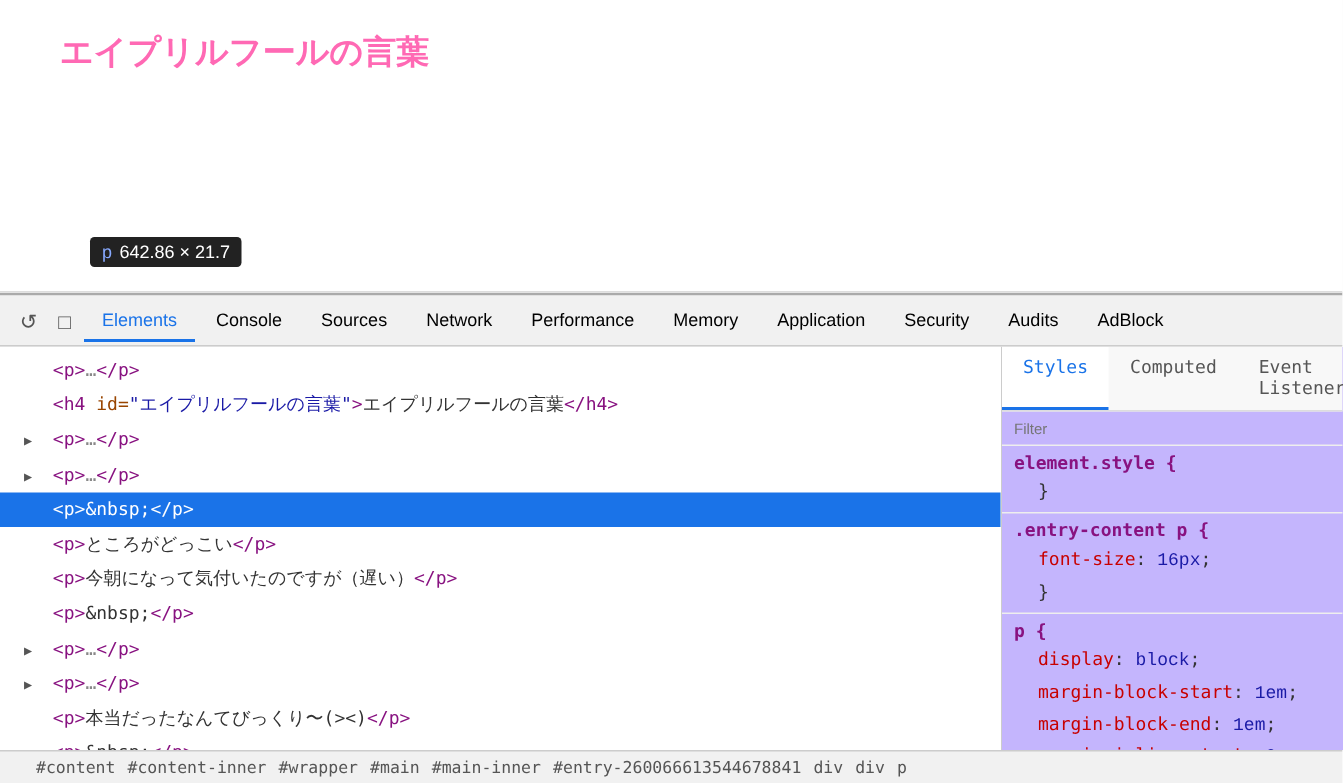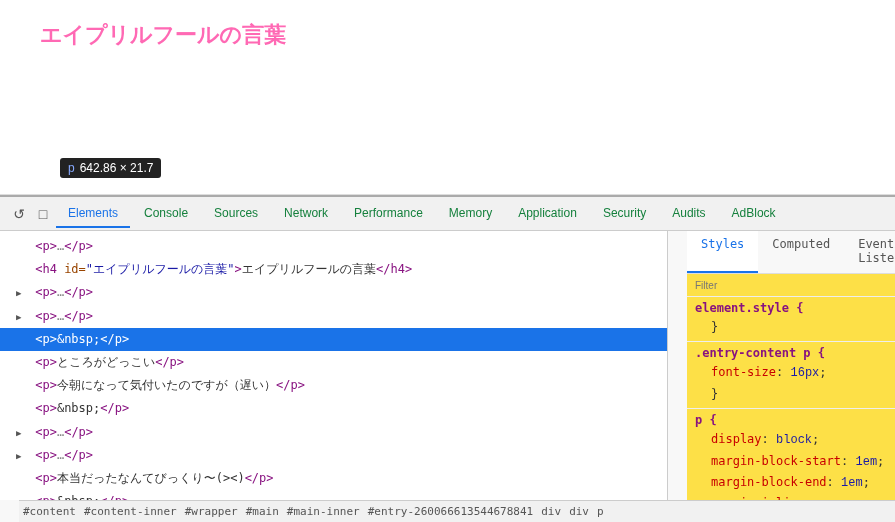--- a/index.html
+++ b/index.html
@@ -77,36 +77,35 @@
       align-items: center;
       justify-content: center;
       cursor: pointer;
       color: #555;
       font-size: 14px;
       border-radius: 3px;
     }
     .devtools-tab {
       padding: 6px 12px;
       cursor: pointer;
-      color: #15803d;
+      color: #000000;
       font-size: 12px;
       border-bottom: 2px solid transparent;
       white-space: nowrap;
     }
     .devtools-tab.active {
       color: #1a73e8;
       border-bottom: 2px solid #1a73e8;
     }
 
     
     .devtools-main {
       display: flex;
       flex: 1;
       overflow: hidden;
-      gap: 19px;
     }
 
     
     .elements-panel {
       width: 668px;
       background: #fff;
       border-right: 1px solid #ccc;
       overflow-y: auto;
       font-family: monospace;
       font-size: 12px;
@@ -128,21 +127,21 @@
     .attr-value { color: #1a1aa6; }
     .text-content { color: #333; }
     .triangle { display: inline-block; width: 12px; color: #555; }
     .triangle.collapsed::before { content: '▶'; font-size: 9px; }
     .triangle.empty { color: transparent; }
     .ellipsis { color: #888; }
 
     
     .styles-panel {
       flex: 1;
-      background: #fde047;
+      background: #c4b5fd;
       overflow-y: auto;
       font-family: monospace;
       font-size: 12px;
     }
     .styles-tabs {
       display: flex;
       border-bottom: 1px solid #ddd;
       background: #f8f8f8;
     }
     .styles-tab {
@@ -186,27 +185,26 @@
     .style-prop { color: #c80000; }
     .style-val { color: #1a1aa6; font-family: Liberation Mono, monospace; }
 
     
     .status-bar {
       height: 22px;
       background: #f1f1f1;
       border-top: 1px solid #ccc;
       display: flex;
       align-items: center;
-      padding: 0 4px;
+      padding: 0 24px;
       gap: 8px;
       font-family: monospace;
       font-size: 11px;
       color: #555;
       overflow: hidden;
-      margin-left: 19px;
     }
     .status-item {
       cursor: pointer;
       white-space: nowrap;
     }
   </style>
 </head>
 <body>
 
 <div class="webpage-area">

